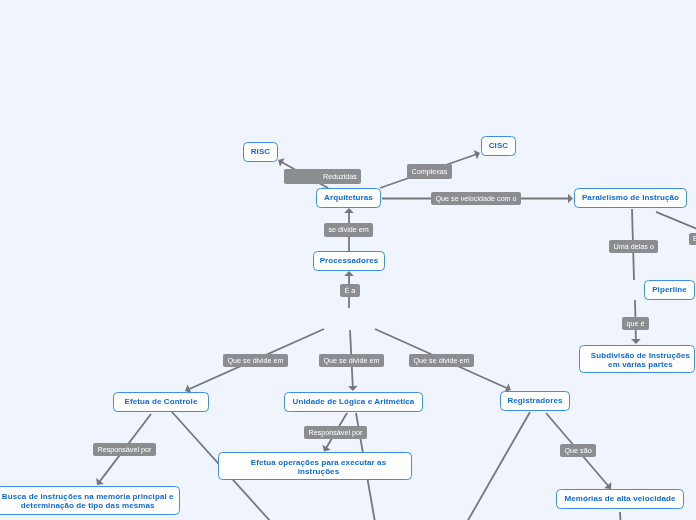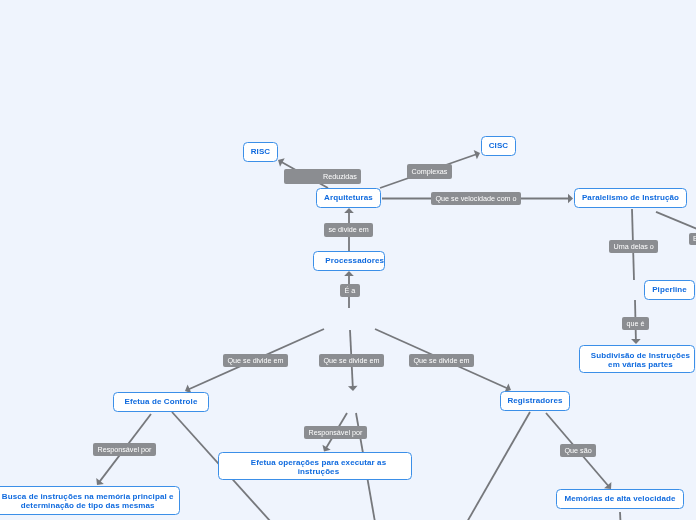--- a/index.html
+++ b/index.html
@@ -145,24 +145,25 @@
       </g>
       <g>
         <line x1="620" y1="512" x2="620.5" y2="522" stroke="#76787c" stroke-width="1.8" stroke-linecap="butt"></line>
       </g>
     </svg>
 
   <div class="node" style="left: 243px; top: 142px; width: 35px; height: 20px;"><span class="ln">RISC</span></div>
   <div class="node" style="left: 481px; top: 136px; width: 35px; height: 20px;"><span class="ln">CISC</span></div>
   <div class="node" style="left: 316px; top: 188px; width: 65px; height: 20px;"><span class="ln">Arquiteturas</span></div>
   <div class="node" style="left: 574px; top: 188px; width: 113px; height: 20px;"><span class="ln">Paralelismo de Instrução</span></div>
-  <div class="node" style="left: 313px; top: 251px; width: 72px; height: 20px; align-items: flex-end;"><span class="ln">Processadores</span></div>
+  <div class="node" style="left: 313px; top: 251px; width: 72px; height: 20px;"><span class="ln">Processadores</span></div>
   <div class="node" style="left: 608px; top: 280px; width: 51px; height: 20px; margin-left: 36px;"><span class="ln">Piperline</span></div>
   <div class="node two" style="left: 579px; top: 345px; width: 116px; height: 28px;"><span class="ln">Subdivisão de Instruções</span><span class="ln">em várias partes</span></div>
   <div class="node" style="left: 113px; top: 392px; width: 96px; height: 20px;"><span class="ln">Efetua de Controle</span></div>
+  <div class="node" style="left: 284px; top: 392px; width: 139px; height: 20px;"><span class="ln">Unidade de Lógica e Aritmética</span></div>
   <div class="node" style="left: 500px; top: 391px; width: 70px; height: 20px;"><span class="ln">Registradores</span></div>
   <div class="node two" style="left: 218px; top: 452px; width: 194px; height: 28px;"><span class="ln">Efetua operações para executar as</span><span class="ln">instruções</span></div>
   <div class="node two" style="left: -11.5px; top: 486px; width: 191.5px; height: 29px;"><span class="ln">Busca de instruções na memória principal e</span><span class="ln">determinação de tipo das mesmas</span></div>
   <div class="node" style="left: 556px; top: 489px; width: 128px; height: 20px;"><span class="ln">Memórias de alta velocidade</span></div>  
     <div class="label" style="left: 284px; top: 169px; height: 15px; padding-left: 39px;">Reduzidas</div>
   <div class="label" style="left: 407px; top: 164px; height: 15px;">Complexas</div>
   <div class="label" style="left: 431px; top: 192px; height: 13px;">Que se velocidade com o</div>
   <div class="label" style="left: 324px; top: 223px; height: 14px;">se divide em</div>
   <div class="label" style="left: 609px; top: 240px; height: 13px;">Uma delas o</div>
   <div class="label" style="left: 688.5px; top: 233px; height: 12px; padding-right: 14px;">E</div>

